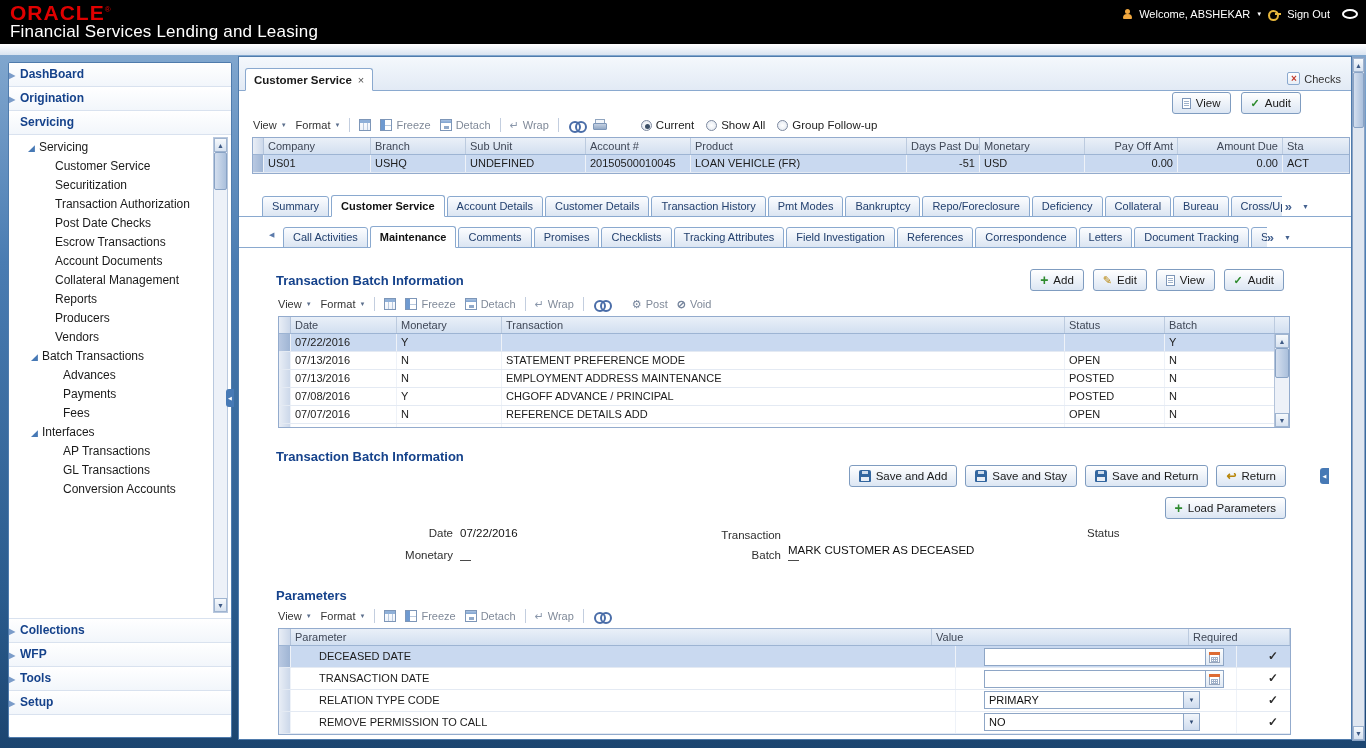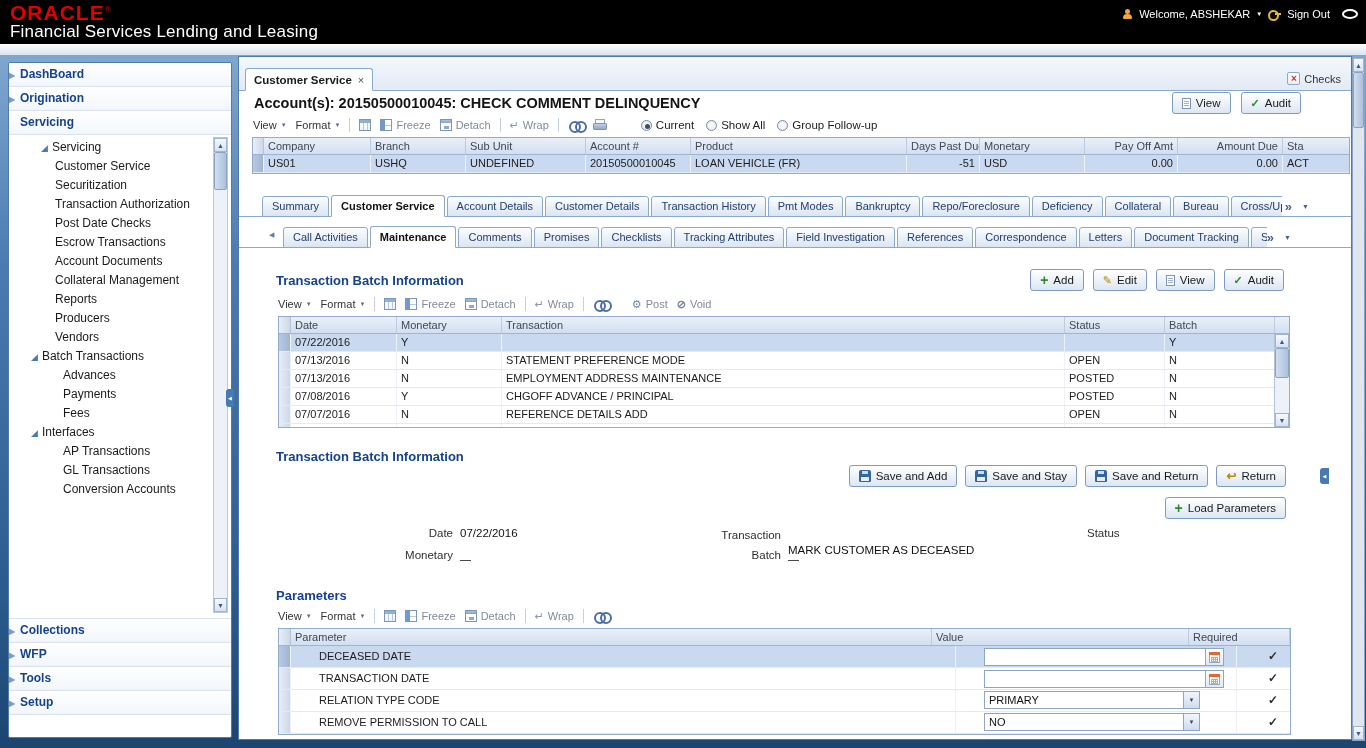--- a/index.html
+++ b/index.html
@@ -58,21 +58,21 @@
   .i-cal::before{content:"";position:absolute;left:-1px;top:-1px;right:-1px;height:3px;background:#dd6b33;}
   .i-cal::after{content:"";position:absolute;left:1px;top:4px;width:7px;height:5px;
     background-image:linear-gradient(90deg,#9fb0c8 1px,transparent 1px),linear-gradient(#9fb0c8 1px,transparent 1px);background-size:2px 2px;}
 
   
   .sidebar{position:absolute;left:8px;top:62px;width:224px;height:676px;background:#fff;border:1px solid #4f7bac;border-radius:2px;overflow:hidden;}
   .sb-header{height:24px;line-height:23px;padding-left:0;color:#15428b;font-weight:bold;font-size:12px;border-bottom:1px solid #d9e2ef;background:linear-gradient(#ffffff,#f2f6fb);cursor:pointer;white-space:nowrap;}
   .sb-arrow{display:inline-block;width:11px;font-size:8px;color:#7b9cc9;}
   .sb-tree{height:484px;position:relative;border-bottom:1px solid #d9e2ef;padding-top:3px;background:#fff;}
   .tree-parent{height:19px;line-height:19px;font-size:12px;color:#1a1a1a;white-space:nowrap;cursor:pointer;}
-  .tree-parent.l0{padding-left:32px;}
+  .tree-parent.l0{padding-left:19px;}
   .tree-parent.l1{padding-left:22px;}
   .tri{color:#4779b5;font-size:9px;margin-right:4px;}
   .tree-child{height:19px;line-height:19px;font-size:12px;color:#1a1a1a;white-space:nowrap;cursor:pointer;}
   .tree-child.l0{padding-left:46px;}
   .tree-child.l1{padding-left:54px;}
   .sb-scroll{position:absolute;right:3px;top:2px;width:15px;height:476px;background:#edf1f8;border:1px solid #b9c8de;display:flex;flex-direction:column;}
   .sc-btn{height:14px;display:flex;align-items:center;justify-content:center;font-size:7px;color:#3e5a85;background:linear-gradient(#f6f9fc,#d7e2f0);border:1px solid #9fb4d0;cursor:pointer;}
   .sc-handle{height:38px;background:linear-gradient(90deg,#d3deee,#abc0dc);border:1px solid #89a3c5;border-radius:2px;cursor:pointer;}
   .sc-track{flex:1;}
 
@@ -239,21 +239,20 @@
         <span class="win-tab-close">×</span>
       </div>
       <div class="close-box">
         <span class="i-closebox">
             <span class="i-closebox-x">×</span>
           </span>
         <span>Checks</span>
       </div>
     </div>
 
-    <div class="page-title">Account(s): 20150500010045: CHECK COMMENT DELINQUENCY</div>
 
     <div class="title-btns">
       <button class="btn">
           <span class="i-doc"></span>
           <span>View</span>
         </button>
       <button class="btn">
           <span class="i-check">✓</span>
           <span>Audit</span>
         </button>

